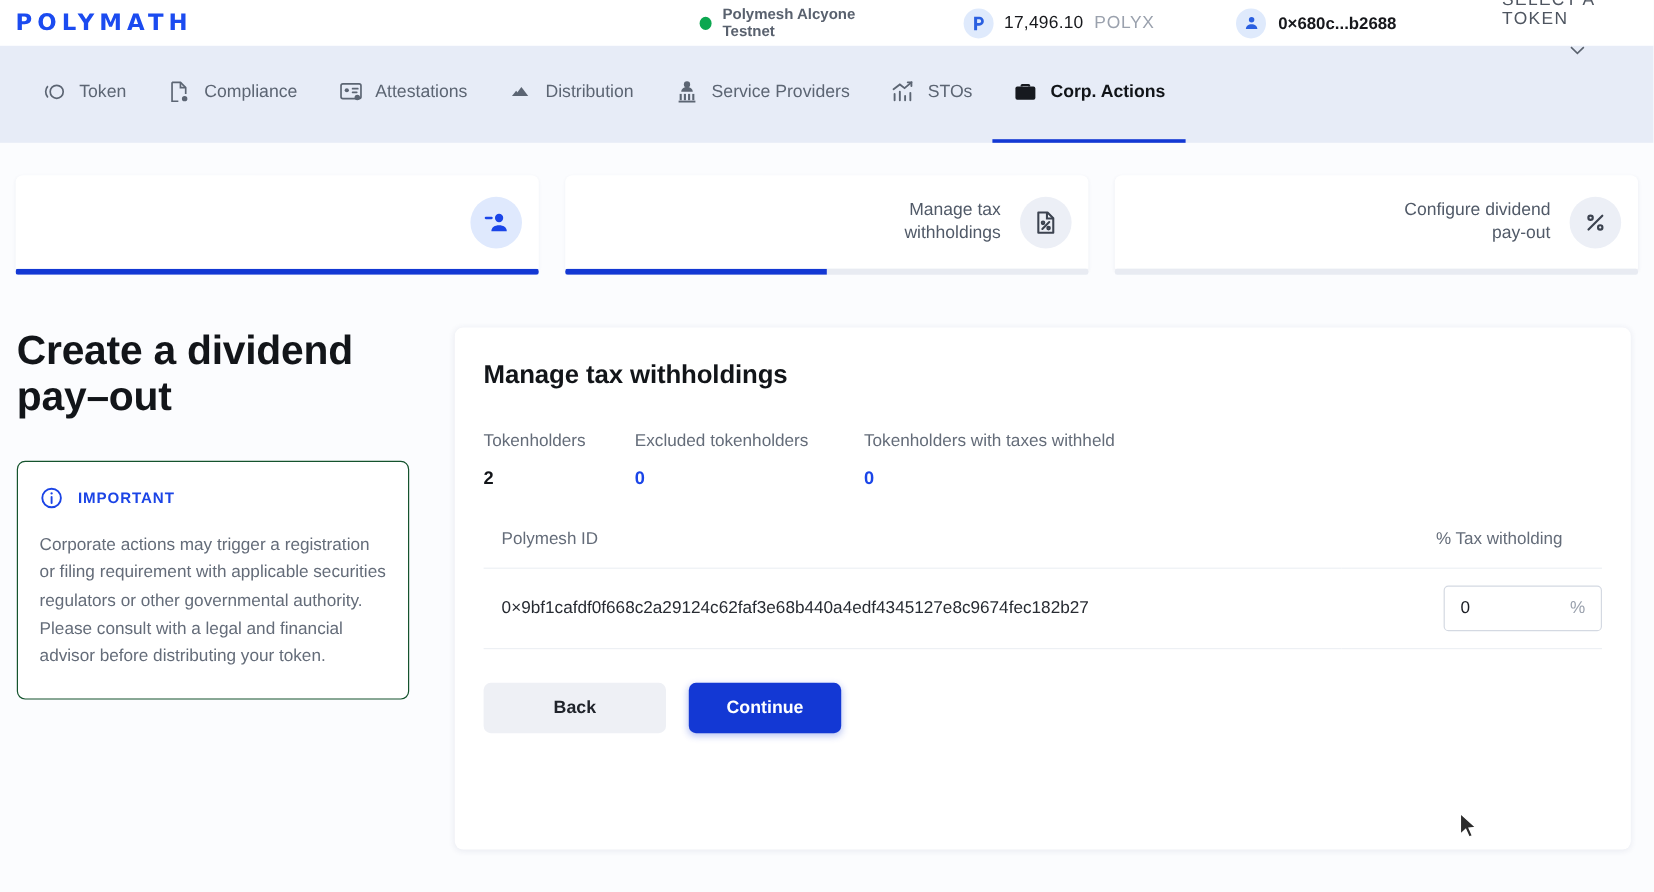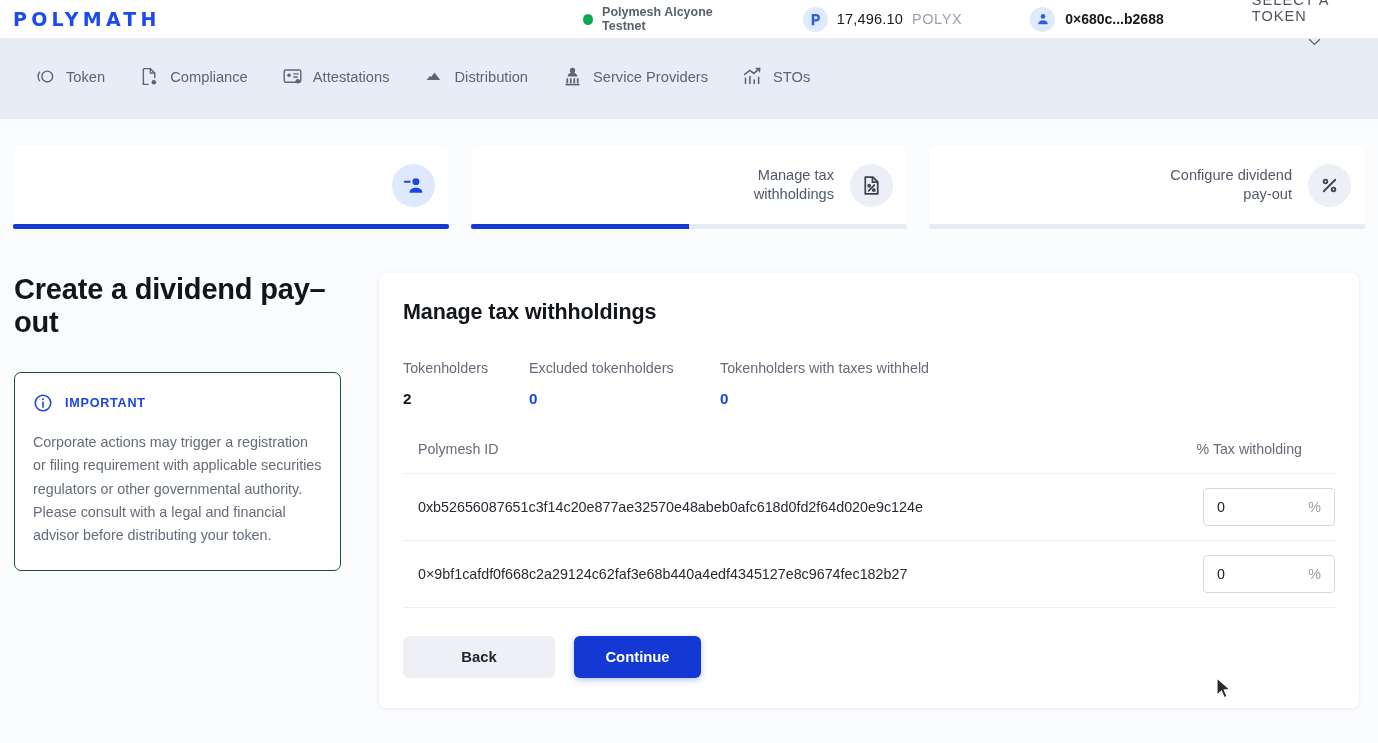--- a/index.html
+++ b/index.html
@@ -149,21 +149,21 @@
   .step-fill { height: 100%; background: #1338d4; }
 
   
   .content {
     display: flex;
     padding: 44px 19px 0 14px;
     gap: 38px;
   }
   .left-col { width: 327px; flex: none; }
   .page-title {
-    font-size: 29px;
+    font-size: 34px;
     font-weight: 700;
     color: #121519;
     letter-spacing: -.2px;
     margin-bottom: 33px;
   }
   .note-card {
     border: 1px solid #14532d;
     border-radius: 7px;
     background: #fff;
     padding: 20px 18px 23px 18px;
@@ -350,20 +350,29 @@
     <span class="nav-ico">
       <svg viewBox="0 0 24 24" fill="none" stroke="#5c6573" stroke-width="1.8" stroke-linecap="round">
         <path d="M3 9.5 9 5l4.5 3.5L20 3"></path>
           <path d="M16.5 3H20v3.5"></path>
         <path d="M4 20v-6M9 20v-8M14 20v-4M19 20v-7"></path>
       </svg>
     </span>
     <span class="nav-label">STOs</span>
   </div>
 
+  <div class="nav-item active">
+    <span class="nav-ico">
+      <svg viewBox="0 0 24 24" fill="#16191f">
+        <rect x="2.5" y="7" width="19" height="12.5" rx="1.8"></rect>
+        <path d="M9 4.5h6a1.6 1.6 0 0 1 1.6 1.6V7h-2V6.4H9.4V7h-2V6.1A1.6 1.6 0 0 1 9 4.5z"></path>
+      </svg>
+    </span>
+    <span class="nav-label">Corp. Actions</span>
+  </div>
 
 </div>
 
 <div class="stepper">
 
   <div class="step s1">
     <div class="step-card">
       <div class="step-bubble">
         <svg viewBox="0 0 24 24" fill="#1a45e8">
           <circle cx="14.5" cy="8" r="3.6"></circle>
@@ -450,29 +459,20 @@
 
     <table class="tbl">
       <thead>
         <tr>
           <th>Polymesh ID</th>
           <th class="right">% Tax witholding</th>
         </tr>
       </thead>
       <tbody>
         <tr>
-          <td>0xb52656087651c3f14c20e877ae32570e48abeb0afc618d0fd2f64d020e9c124e</td>
-          <td class="right">
-            <span class="pct-field">
-              <span class="pct-val">0</span>
-              <span class="pct-sym">%</span>
-            </span>
-          </td>
-        </tr>
-        <tr>
           <td>0×9bf1cafdf0f668c2a29124c62faf3e68b440a4edf4345127e8c9674fec182b27</td>
           <td class="right">
             <span class="pct-field">
               <span class="pct-val">0</span>
               <span class="pct-sym">%</span>
             </span>
           </td>
         </tr>
       </tbody>
     </table>

